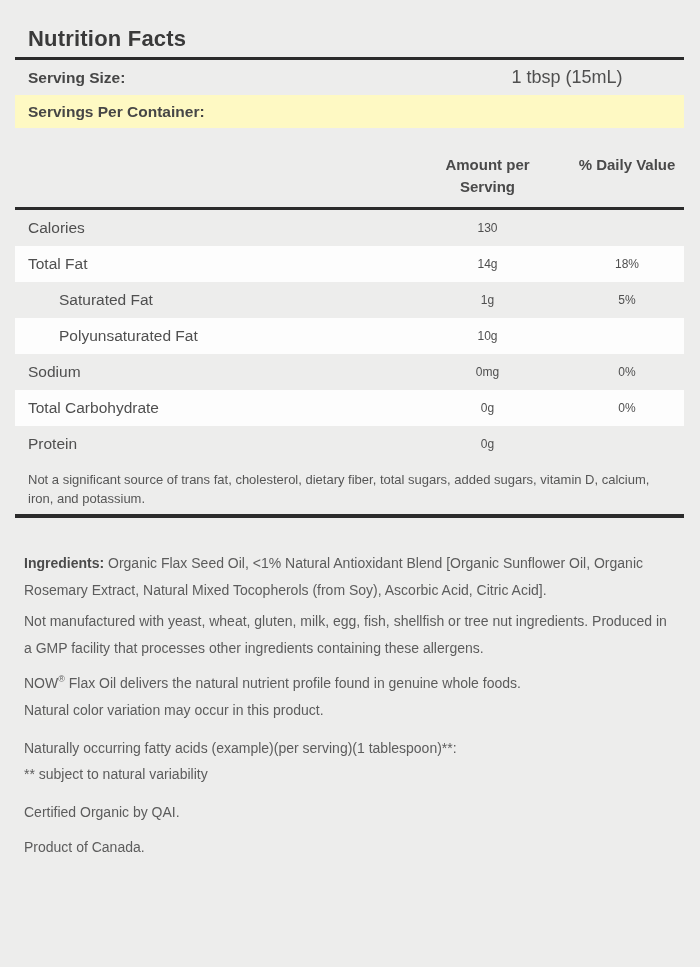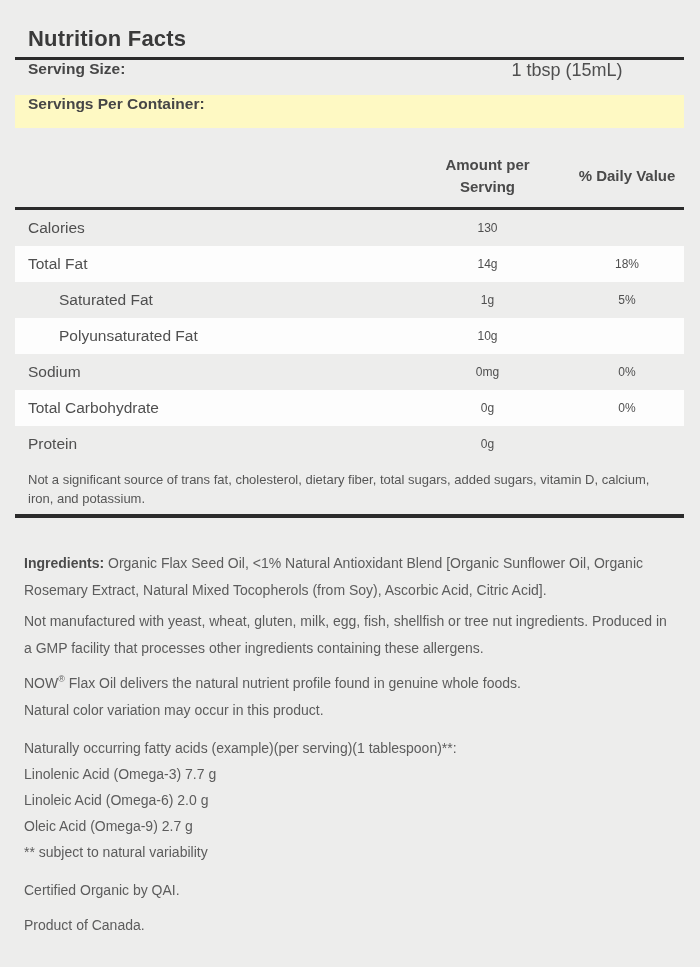--- a/index.html
+++ b/index.html
@@ -9,28 +9,28 @@
     color:#4f4f4f;box-sizing:border-box;padding-top:24px;
   }
   .title{
     margin:0 0 0 28px;font-size:22px;line-height:30px;font-weight:bold;
     color:#3a3a3a;letter-spacing:.2px;
   }
   .rule{height:3px;background:#2b2b2b;margin:0 16px 0 15px;}
   .rule.top{margin-top:3px;}
   .rule.mid{margin-top:9px;}
   .rule.bottom{height:4px;}
-  .flexrow{display:flex;margin:0 16px 0 15px;}
+  .flexrow{display:flex;align-items:center;margin:0 16px 0 15px;}
   .serving-row{height:35px;}
   .band{background:#fef9c3;}
   .container-row{height:33px;}
   .lbl{flex:1;padding-left:13px;font-size:15.5px;}
   .lbl.bold{font-weight:bold;color:#464646;}
   .serving-val{width:234px;text-align:center;font-size:18px;color:#4f4f4f;}
-  .thead{display:flex;align-items:center;margin:26px 16px 0 15px;}
+  .thead{display:flex;align-items:flex-start;margin:26px 16px 0 15px;}
   .thead .spacer{flex:1;}
   .col-amount{width:165px;text-align:center;}
   .col-dv{width:114px;text-align:center;}
   .thead .hline{display:block;font-size:15px;font-weight:bold;color:#4a4a4a;line-height:22px;}
   .rows .row{display:flex;align-items:center;height:36px;margin:0 16px 0 15px;font-size:15.5px;color:#4f4f4f;}
   .rows .row:nth-child(even){background:#fdfdfd;}
   .rows .lbl.indent{padding-left:44px;}
   .cell{font-size:12px;}
   .footnote{
     margin:0 16px 0 15px;padding:8px 13px 6px;font-size:13px;line-height:19px;color:#565656;
@@ -127,24 +127,19 @@
   <div class="footnote">Not a significant source of trans fat, cholesterol, dietary fiber, total sugars, added sugars, vitamin D, calcium, iron, and potassium.</div>
   <div class="rule bottom"></div>
 
   <div class="details">
     <p class="p-ingredients"><b>Ingredients:</b><span> Organic Flax Seed Oil, &lt;1% Natural Antioxidant Blend [Organic Sunflower Oil, Organic Rosemary Extract, Natural Mixed Tocopherols (from Soy), Ascorbic Acid, Citric Acid].</span></p>
     <p class="p-allergen">Not manufactured with yeast, wheat, gluten, milk, egg, fish, shellfish or tree nut ingredients. Produced in a GMP facility that processes other ingredients containing these allergens.</p>
     <p class="p-now"><span>NOW</span><sup>®</sup><span> Flax Oil delivers the natural nutrient profile found in genuine whole foods.</span></p>
     <p class="p-color">Natural color variation may occur in this product.</p>
     <div class="fatty">
       <div>Naturally occurring fatty acids (example)(per serving)(1 tablespoon)**:</div>
-      <div>
-          <div>Linolenic Acid (Omega-3) 7.7 g</div>
-          <div>Linoleic Acid (Omega-6) 2.0 g</div>
-          <div>Oleic Acid (Omega-9) 2.7 g</div>
-        </div>
       <div>** subject to natural variability</div>
     </div>
     <p class="p-cert">Certified Organic by QAI.</p>
     <p class="p-origin">Product of Canada.</p>
   </div>
 
 </div>
 
 </body></html>

